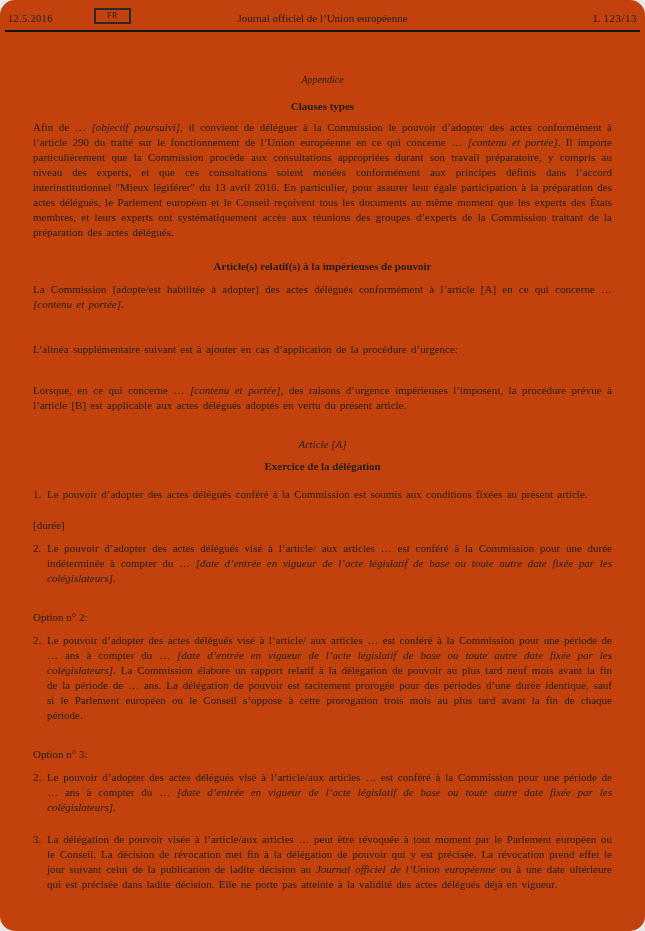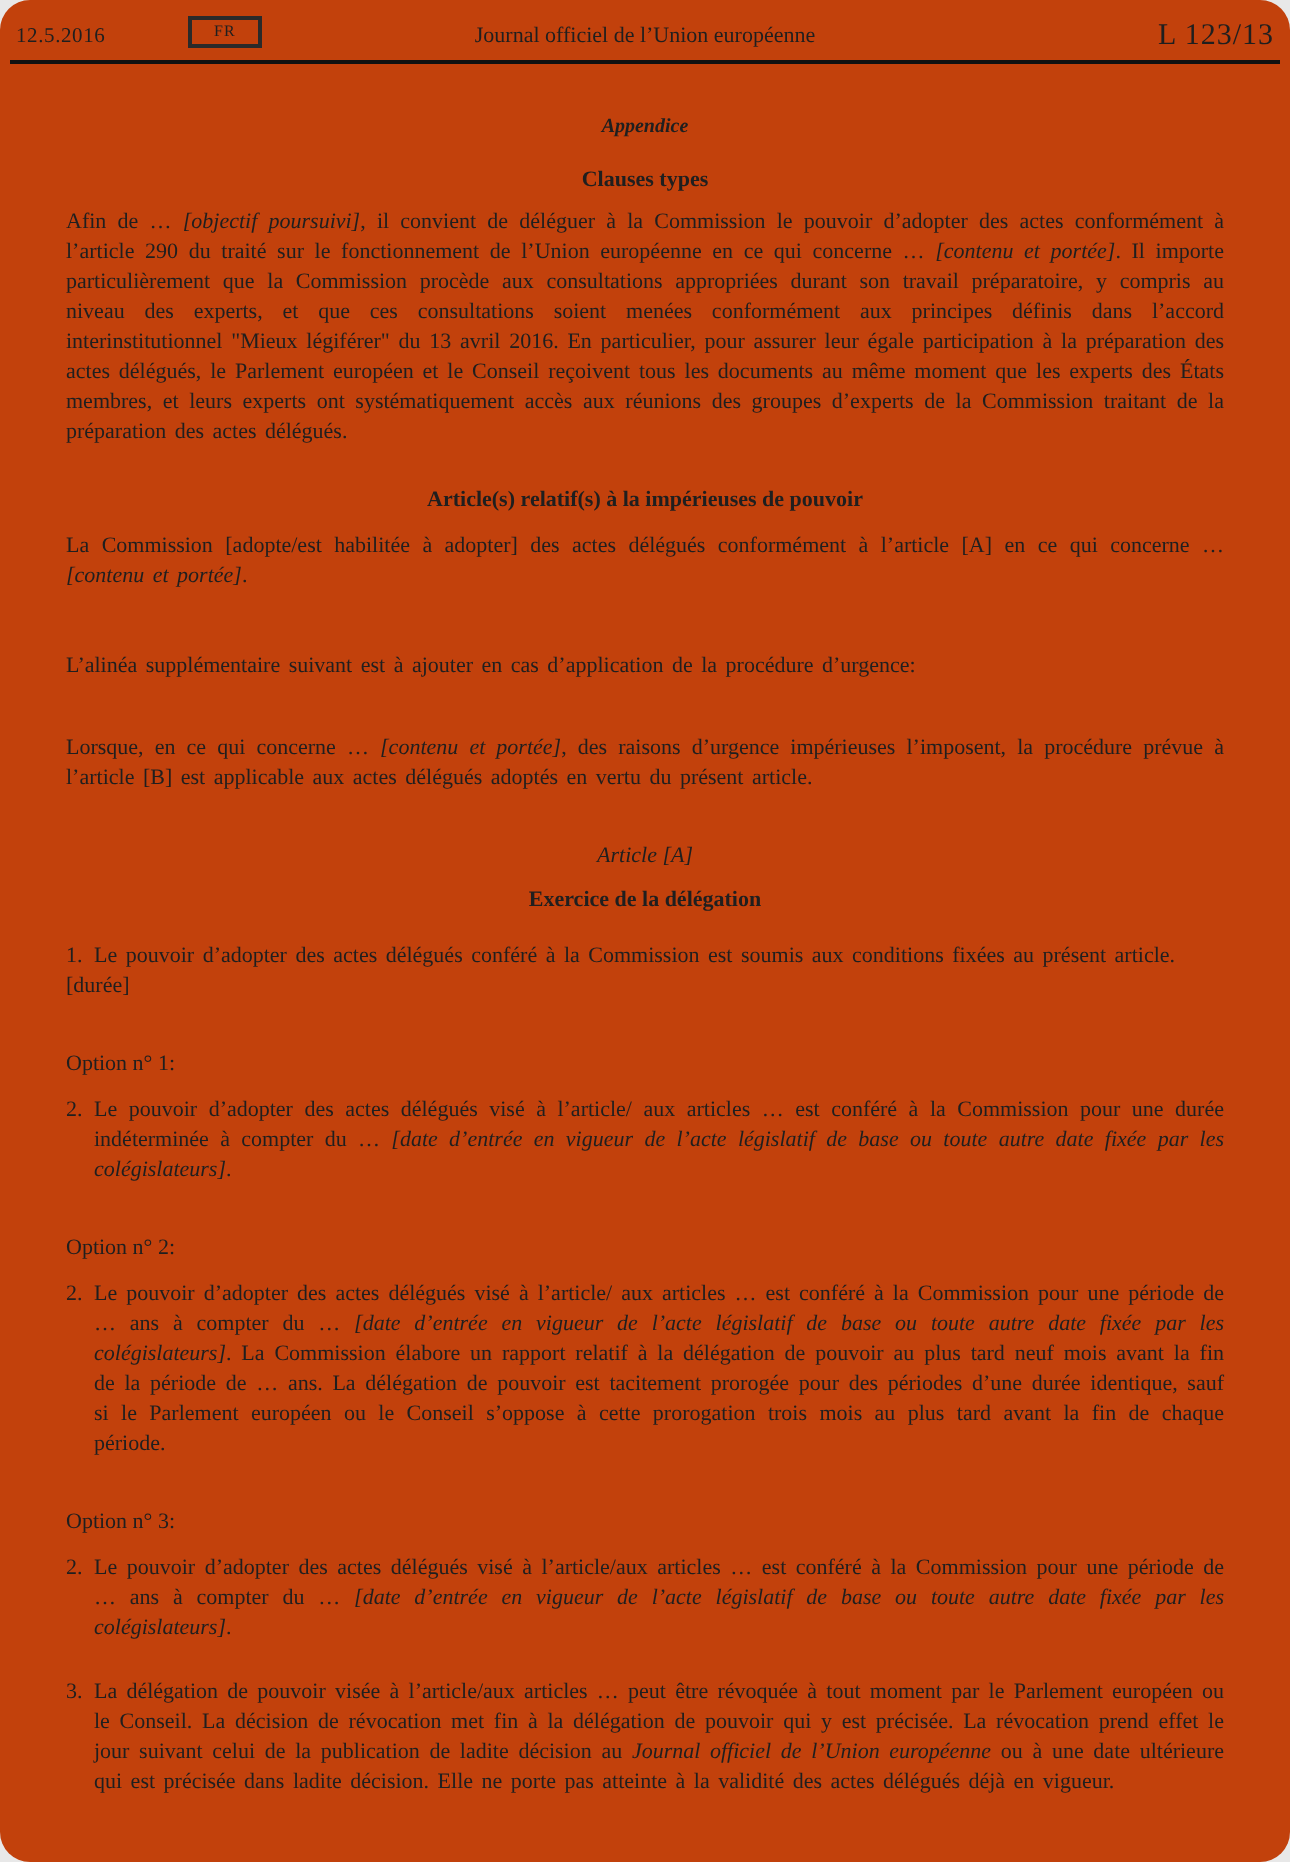--- a/index.html
+++ b/index.html
@@ -34,50 +34,50 @@
     font-size: 8px; letter-spacing: 0.5px;
     line-height: 11px;
   }
   .hdr-title {
     position: absolute; left: 0; right: 0; top: 11px;
     text-align: center;
     font-size: 11px;
   }
   .hdr-ref {
     position: absolute; right: 0; top: 11px;
-    font-size: 15px; letter-spacing: 0.5px;
+    font-size: 11px; letter-spacing: 0.5px;
   }
   .rule {
     margin: 0 5px;
     border-top: 2.5px solid #111;
   }
   
   .content { margin: 0 33px; }
   .center { text-align: center; }
   .it, .italic { font-style: italic; }
   .bold { font-weight: bold; }
   .just { text-align: justify; word-spacing: 1.5px; }
 
-  .appendix        { margin-top: 24px; font-size: 10px; font-weight: bold; }
+  .appendix        { margin-top: 40px; font-size: 10px; }
   .doc-title       { margin-top: 12px; font-size: 11px; }
   .considerant-h   { margin-top: 15px; font-size: 11px; }
   .para-considerant{ margin-top: 6px; }
   .delegation-h    { margin-top: 19px; font-size: 11px; }
   .para-delegation { margin-top: 8px; }
   .urgency-intro   { margin-top: 30px; }
   .para-urgency    { margin-top: 26px; }
   .article-a       { margin-top: 24px; font-size: 11px; }
   .article-a-title { margin-top: 7px; font-size: 11px; }
 
   .li { display: flex; }
   .li .num { flex: none; width: 14px; }
   .li .li-body { flex: 1; text-align: justify; word-spacing: 1.5px; }
 
   .item-1       { margin-top: 13px; }
-  .duration     { }
+  .duration     { margin-top: 16px; }
   .option-label { margin-top: 24px; }
   .option-item  { margin-top: 8px; }
   .item-3       { margin-top: 17px; }
 </style>
 </head>
 <body>
 
 <div class="page">
 
   <header class="hdr">
@@ -109,21 +109,20 @@
 
     <h2 class="center bold article-a-title">Exercice de la délégation</h2>
 
     <div class="li item-1">
       <span class="num">1.</span>
       <div class="li-body"><span>Le pouvoir d’adopter des actes délégués conféré à la Commission est soumis aux conditions fixées au présent article.</span></div>
     </div>
 
     <p class="duration">[durée]</p>
 
-    <p class="option-label">Option n° 1:</p>
     <div class="li option-item">
       <span class="num">2.</span>
       <div class="li-body"><span>Le pouvoir d’adopter des actes délégués visé à l’article/ aux articles … est conféré à la Commission pour une durée indéterminée à compter du … </span><span class="it">[date d’entrée en vigueur de l’acte législatif de base ou toute autre date fixée par les colégislateurs]</span><span>.</span></div>
     </div>
 
     <p class="option-label">Option n° 2:</p>
     <div class="li option-item">
       <span class="num">2.</span>
       <div class="li-body"><span>Le pouvoir d’adopter des actes délégués visé à l’article/ aux articles … est conféré à la Commission pour une période de … ans à compter du … </span><span class="it">[date d’entrée en vigueur de l’acte législatif de base ou toute autre date fixée par les colégislateurs]</span><span>. La Commission élabore un rapport relatif à la délégation de pouvoir au plus tard neuf mois avant la fin de la période de … ans. La délégation de pouvoir est tacitement prorogée pour des périodes d’une durée identique, sauf si le Parlement européen ou le Conseil s’oppose à cette prorogation trois mois au plus tard avant la fin de chaque période.</span></div>
     </div>

